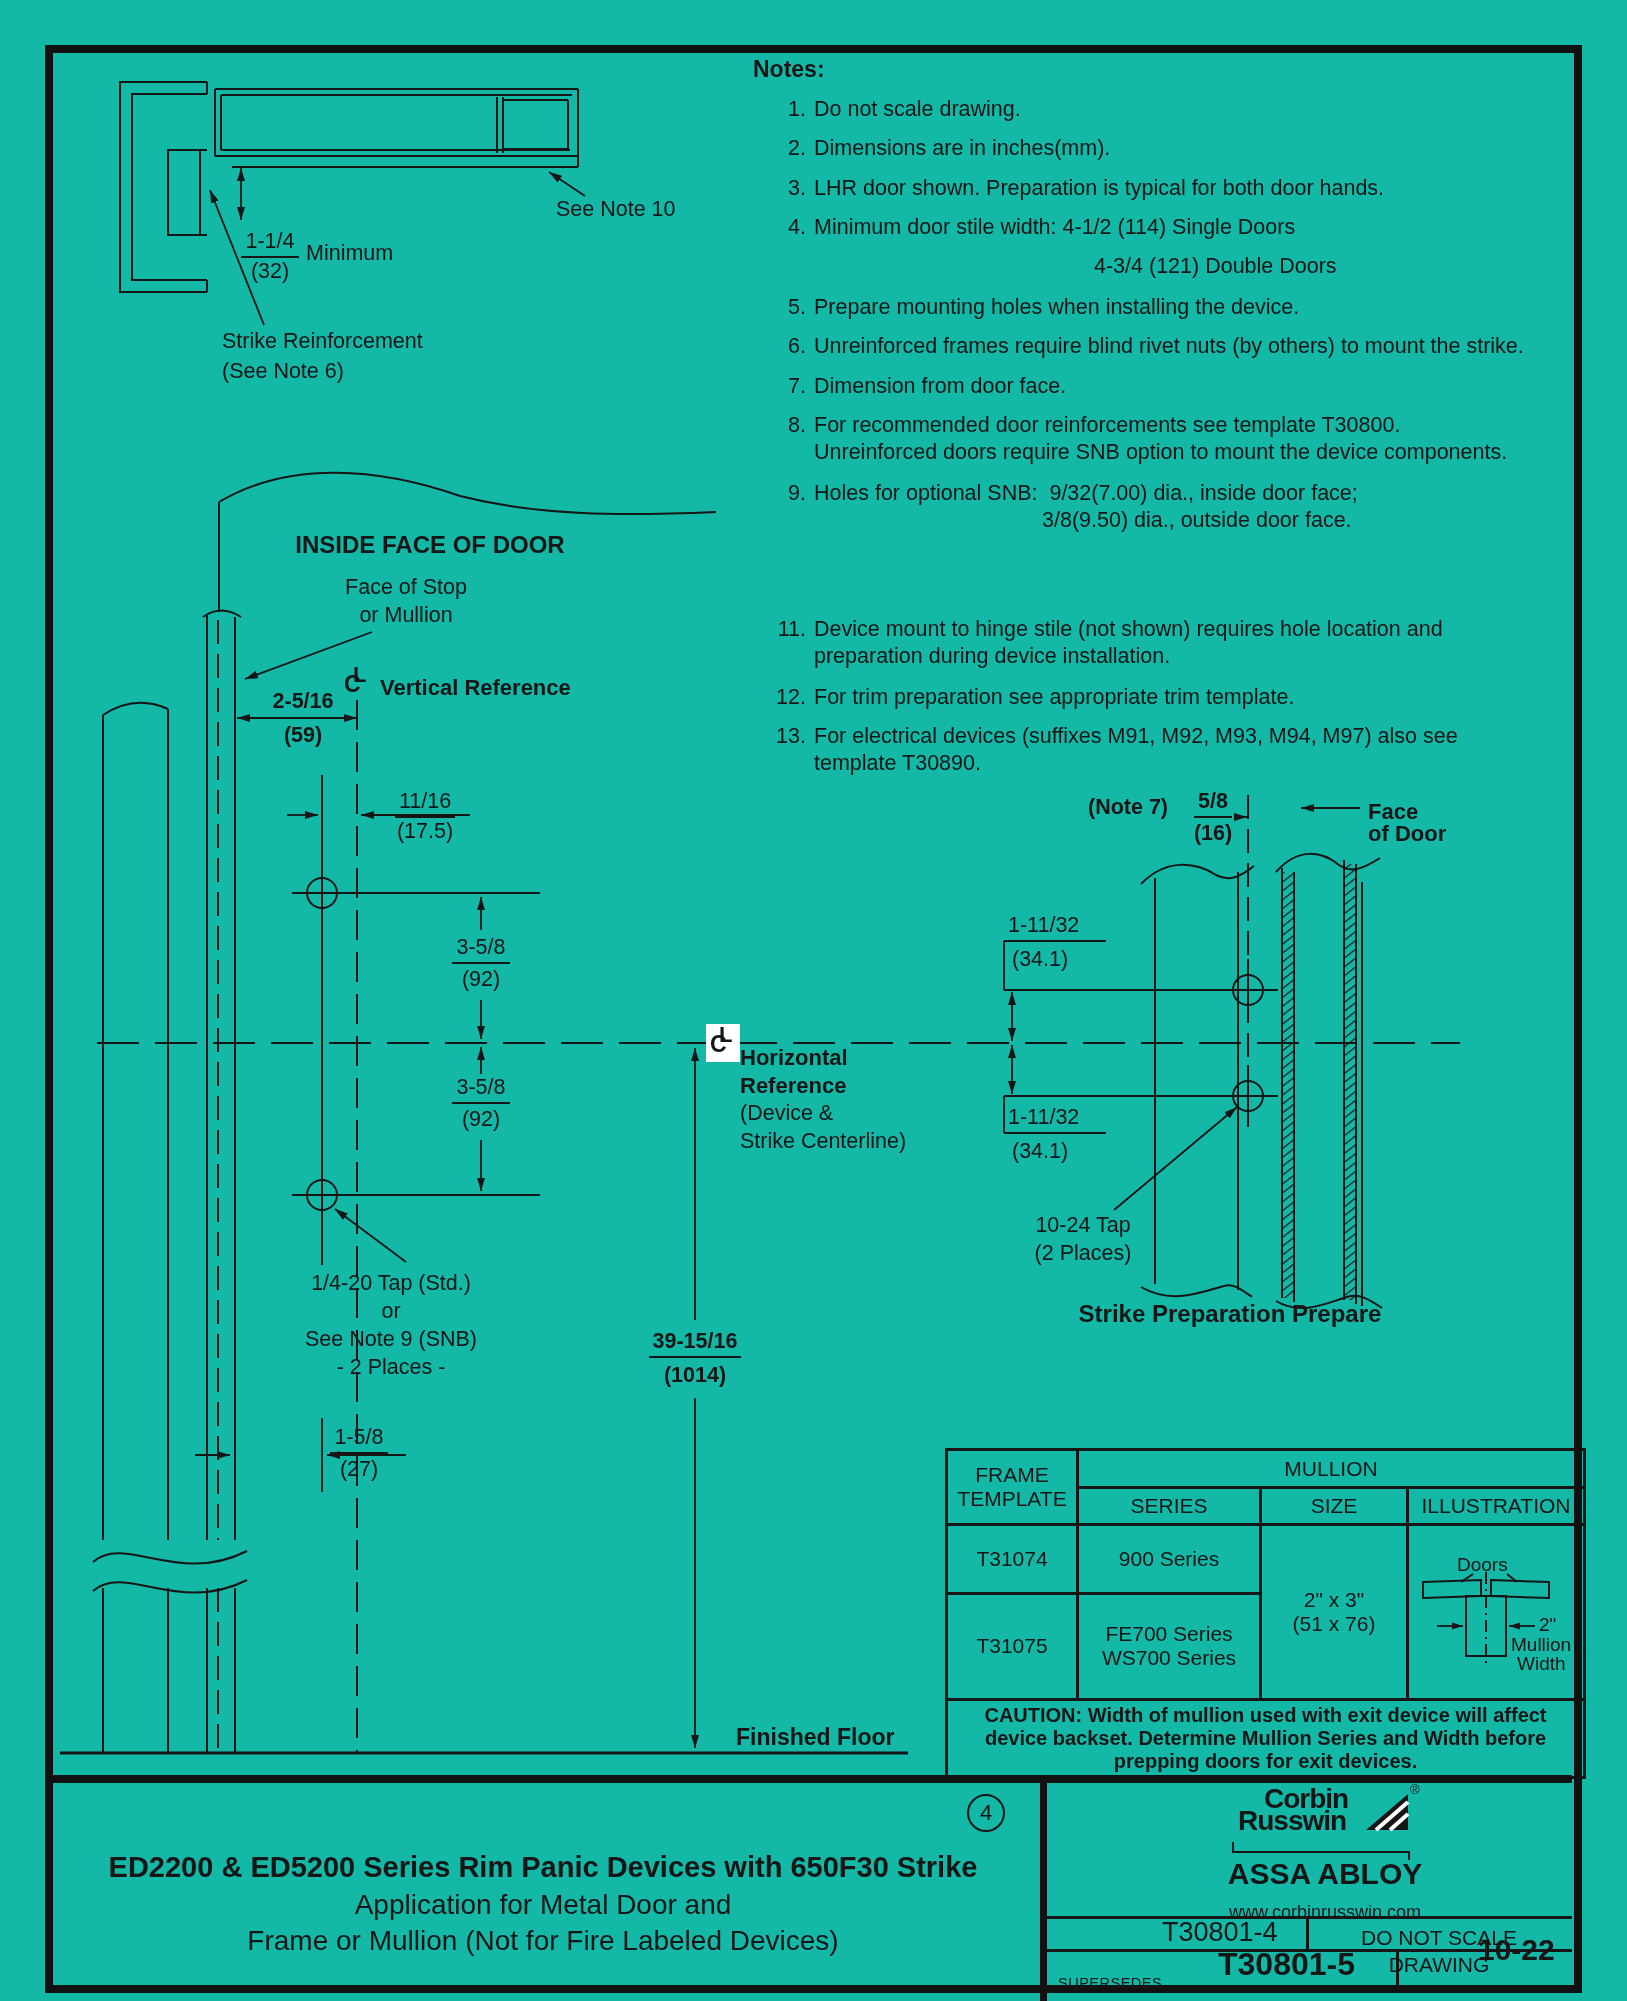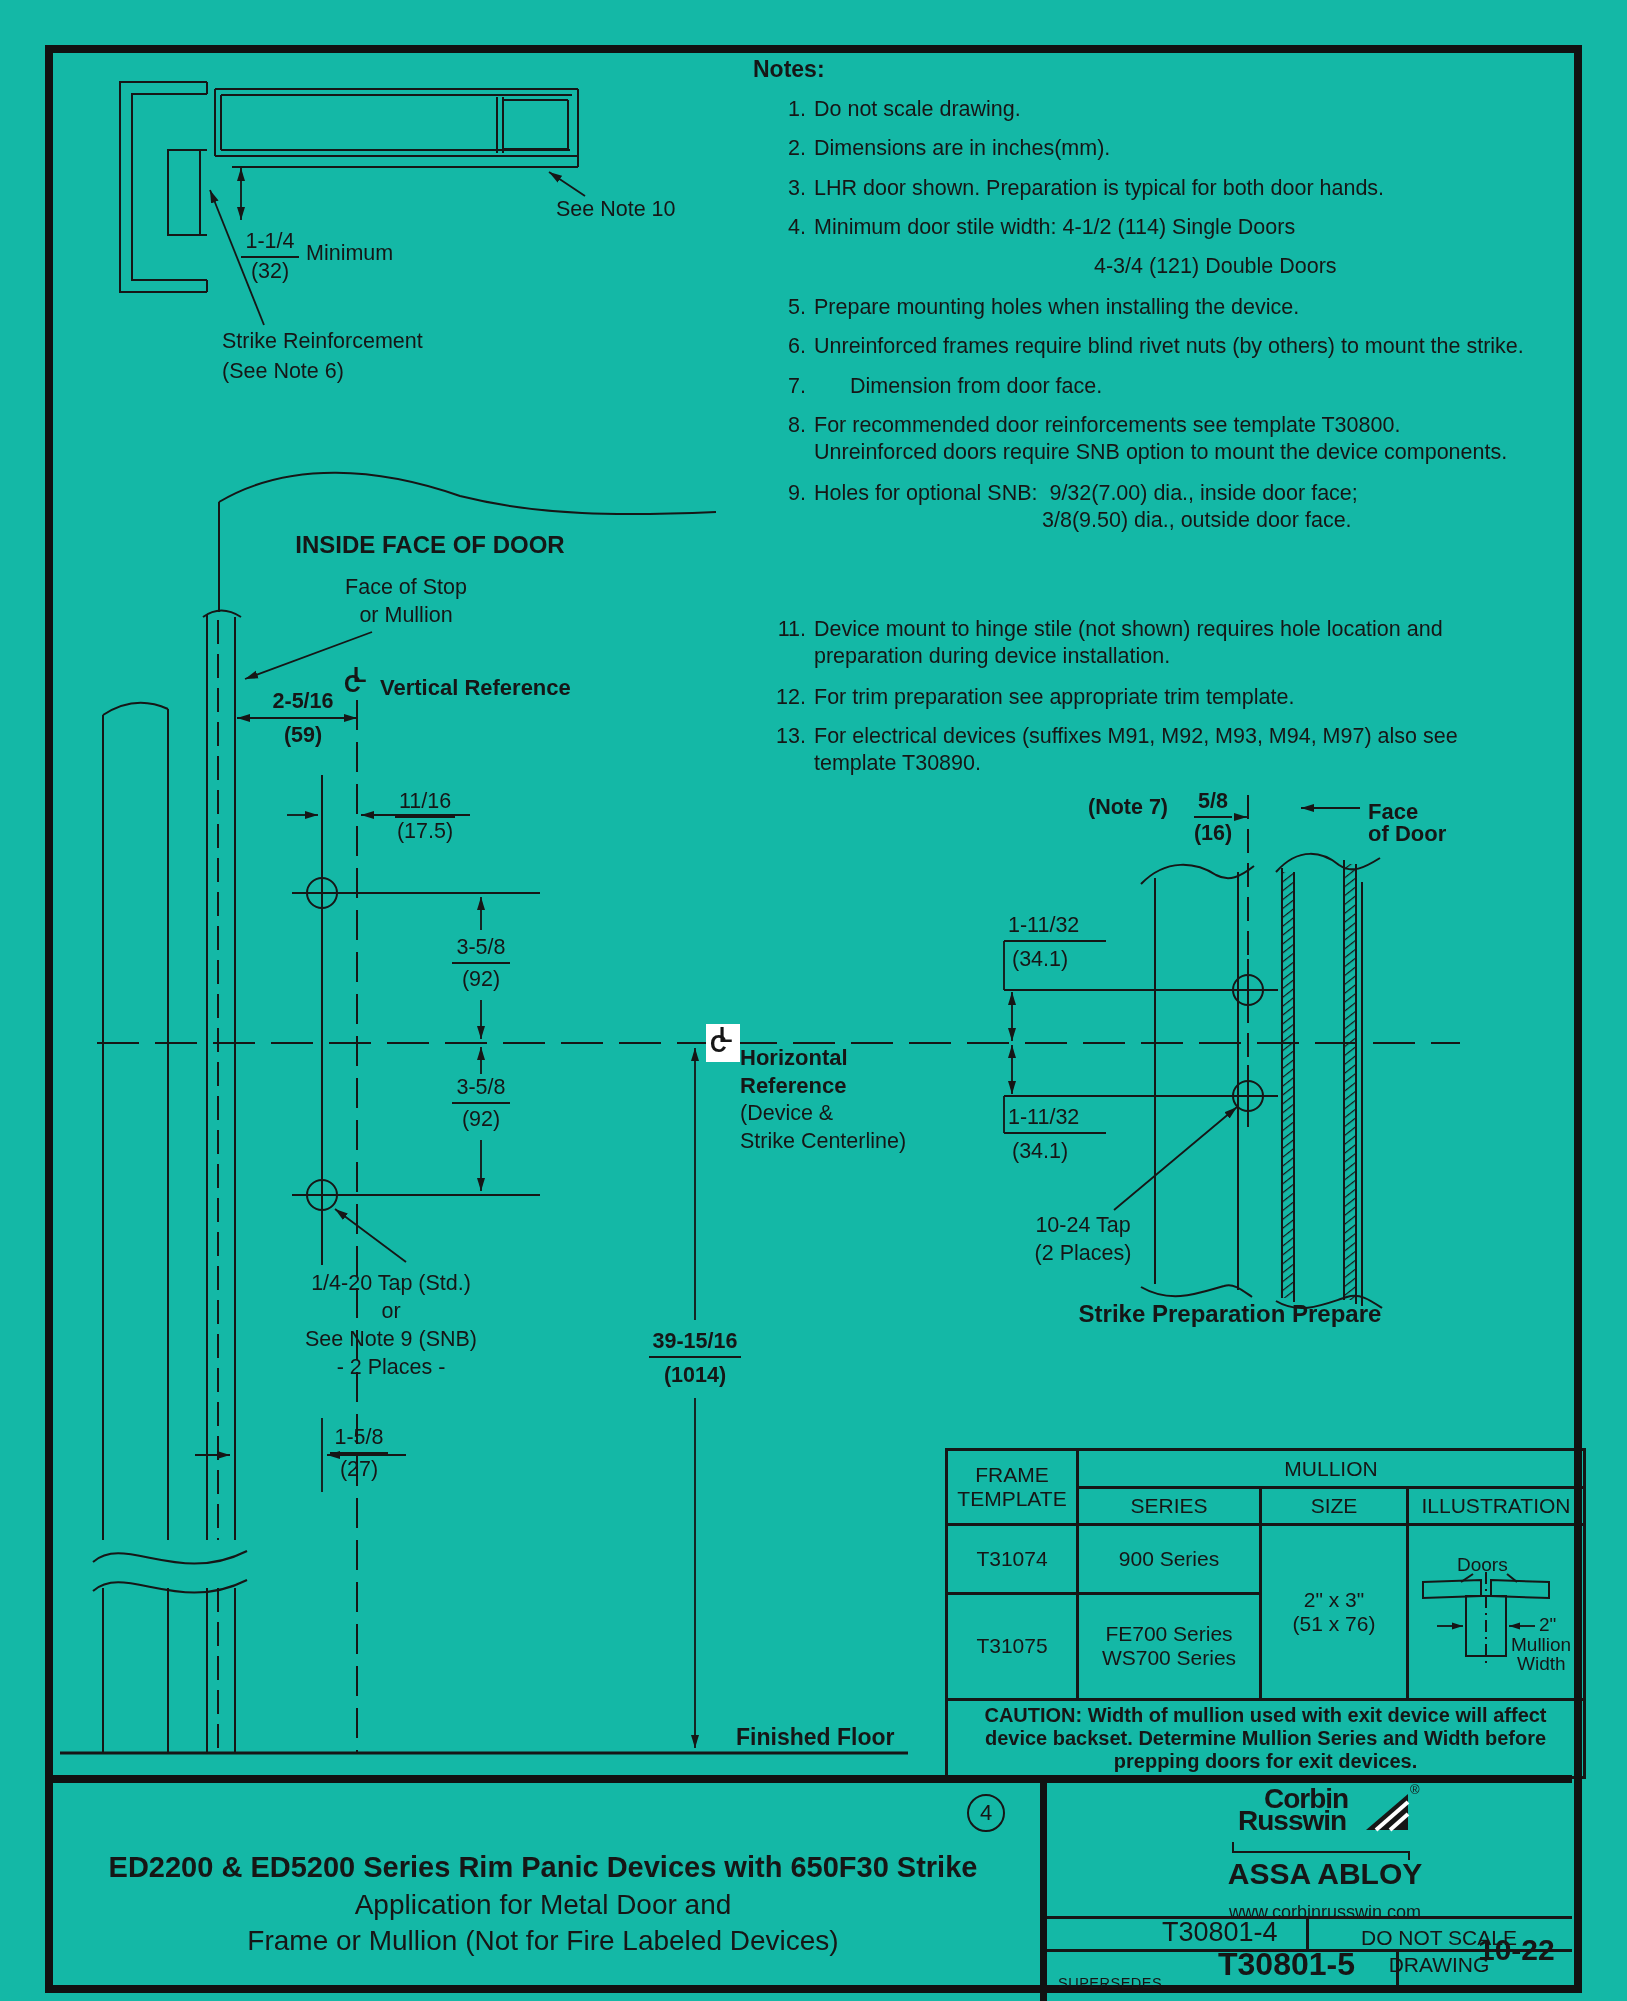--- a/index.html
+++ b/index.html
@@ -163,21 +163,21 @@
   <div class="note-item" style="left:814px; top:294px; width:720px;">
       <span class="t note-num">5.</span>
       <div class="t note-text" style="position:relative;">Prepare mounting holes when installing the device.</div>
     </div>
   <div class="note-item" style="left:814px; top:333px; width:760px;">
       <span class="t note-num">6.</span>
       <div class="t note-text" style="position:relative;">Unreinforced frames require blind rivet nuts (by others) to mount the strike.</div>
     </div>
   <div class="note-item" style="left:814px; top:373px; width:720px;">
       <span class="t note-num">7.</span>
-      <div class="t note-text" style="position:relative;margin-left:36px;">Dimension from door face.</div>
+      <div class="t note-text" style="position:relative;">Dimension from door face.</div>
     </div>
   <div class="note-item" style="left:814px; top:412px; width:740px;">
       <span class="t note-num">8.</span>
       <div class="t note-text" style="position:relative;">For recommended door reinforcements see template T30800.
 Unreinforced doors require SNB option to mount the device components.</div>
     </div>
   <div class="note-item" style="left:814px; top:480px; width:720px;">
       <span class="t note-num">9.</span>
       <div class="t note-text" style="position:relative;">Holes for optional SNB:  9/32(7.00) dia., inside door face;</div>
       <div class="t" style="left:228px; top:27px;">3/8(9.50) dia., outside door face.</div>

